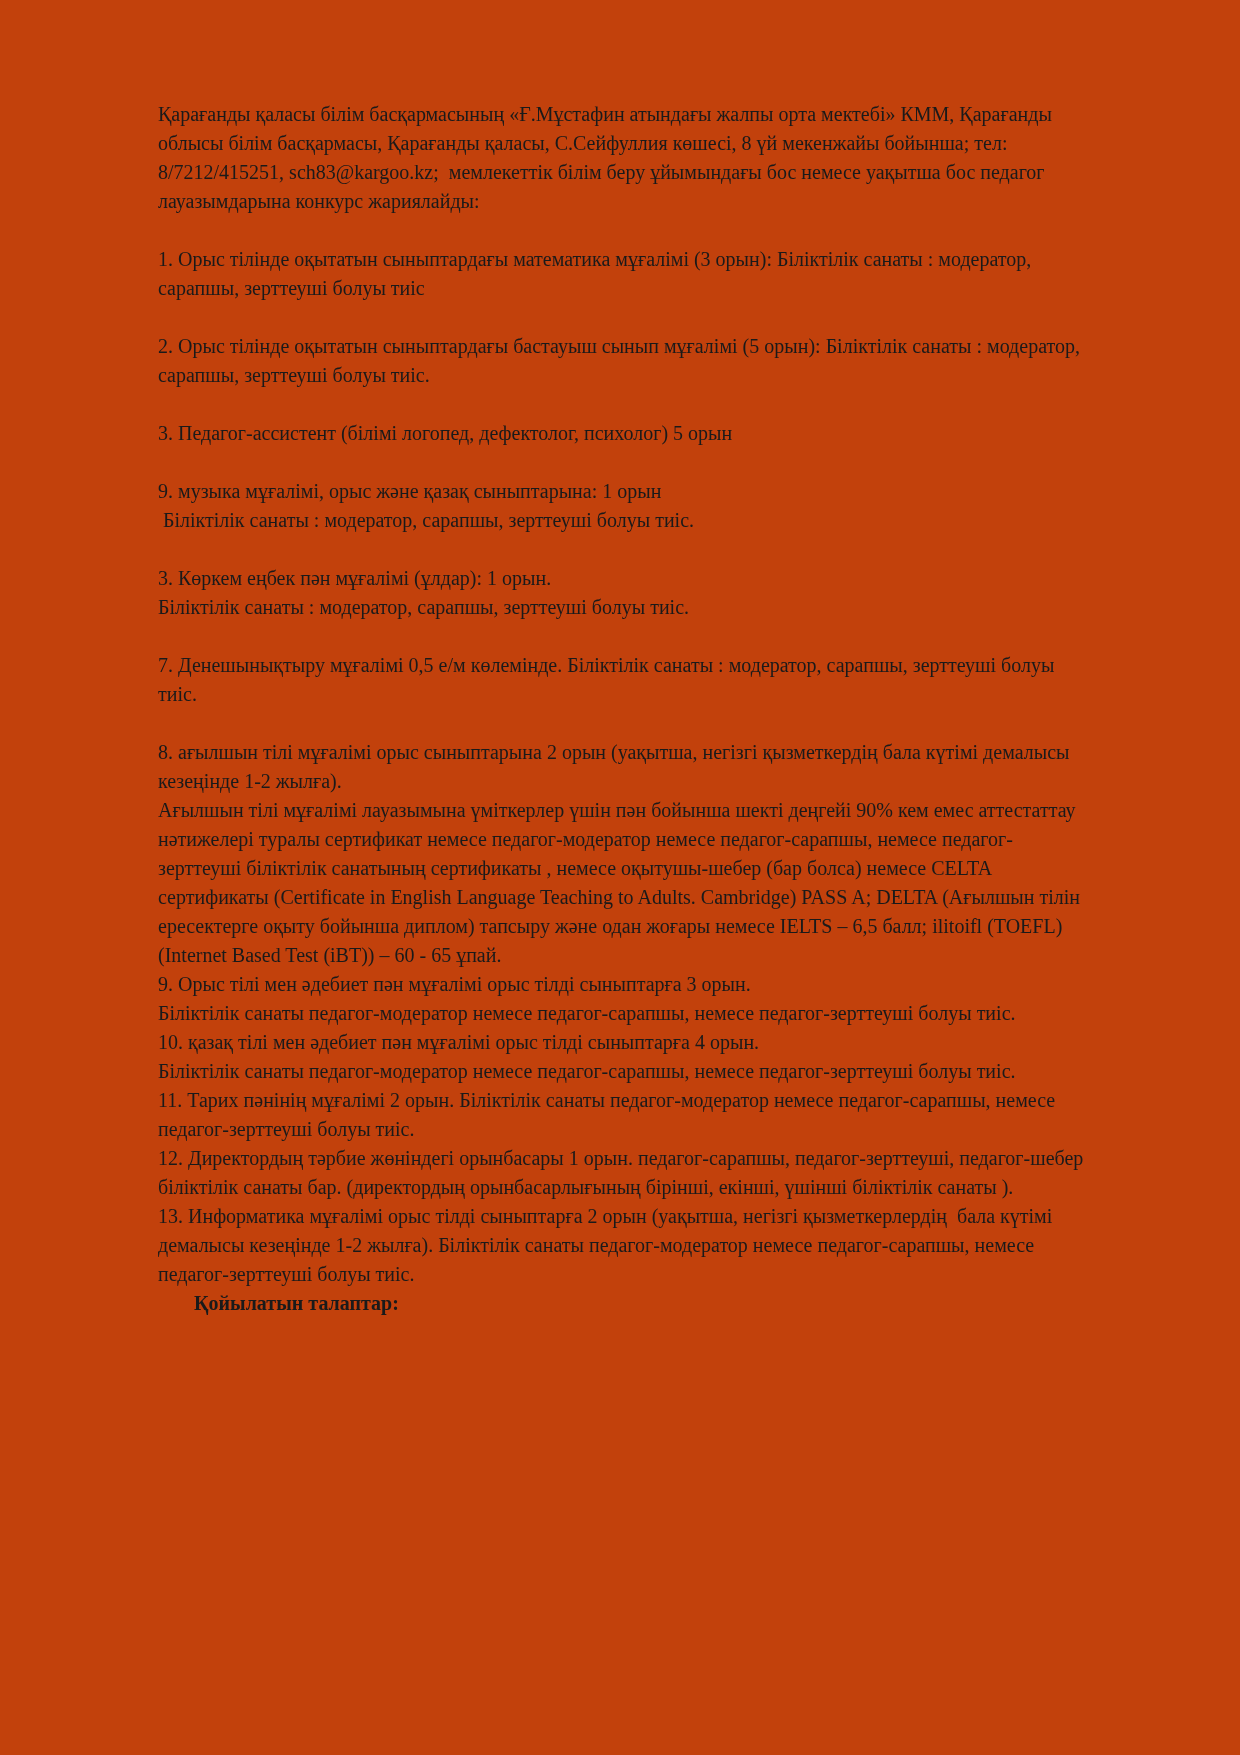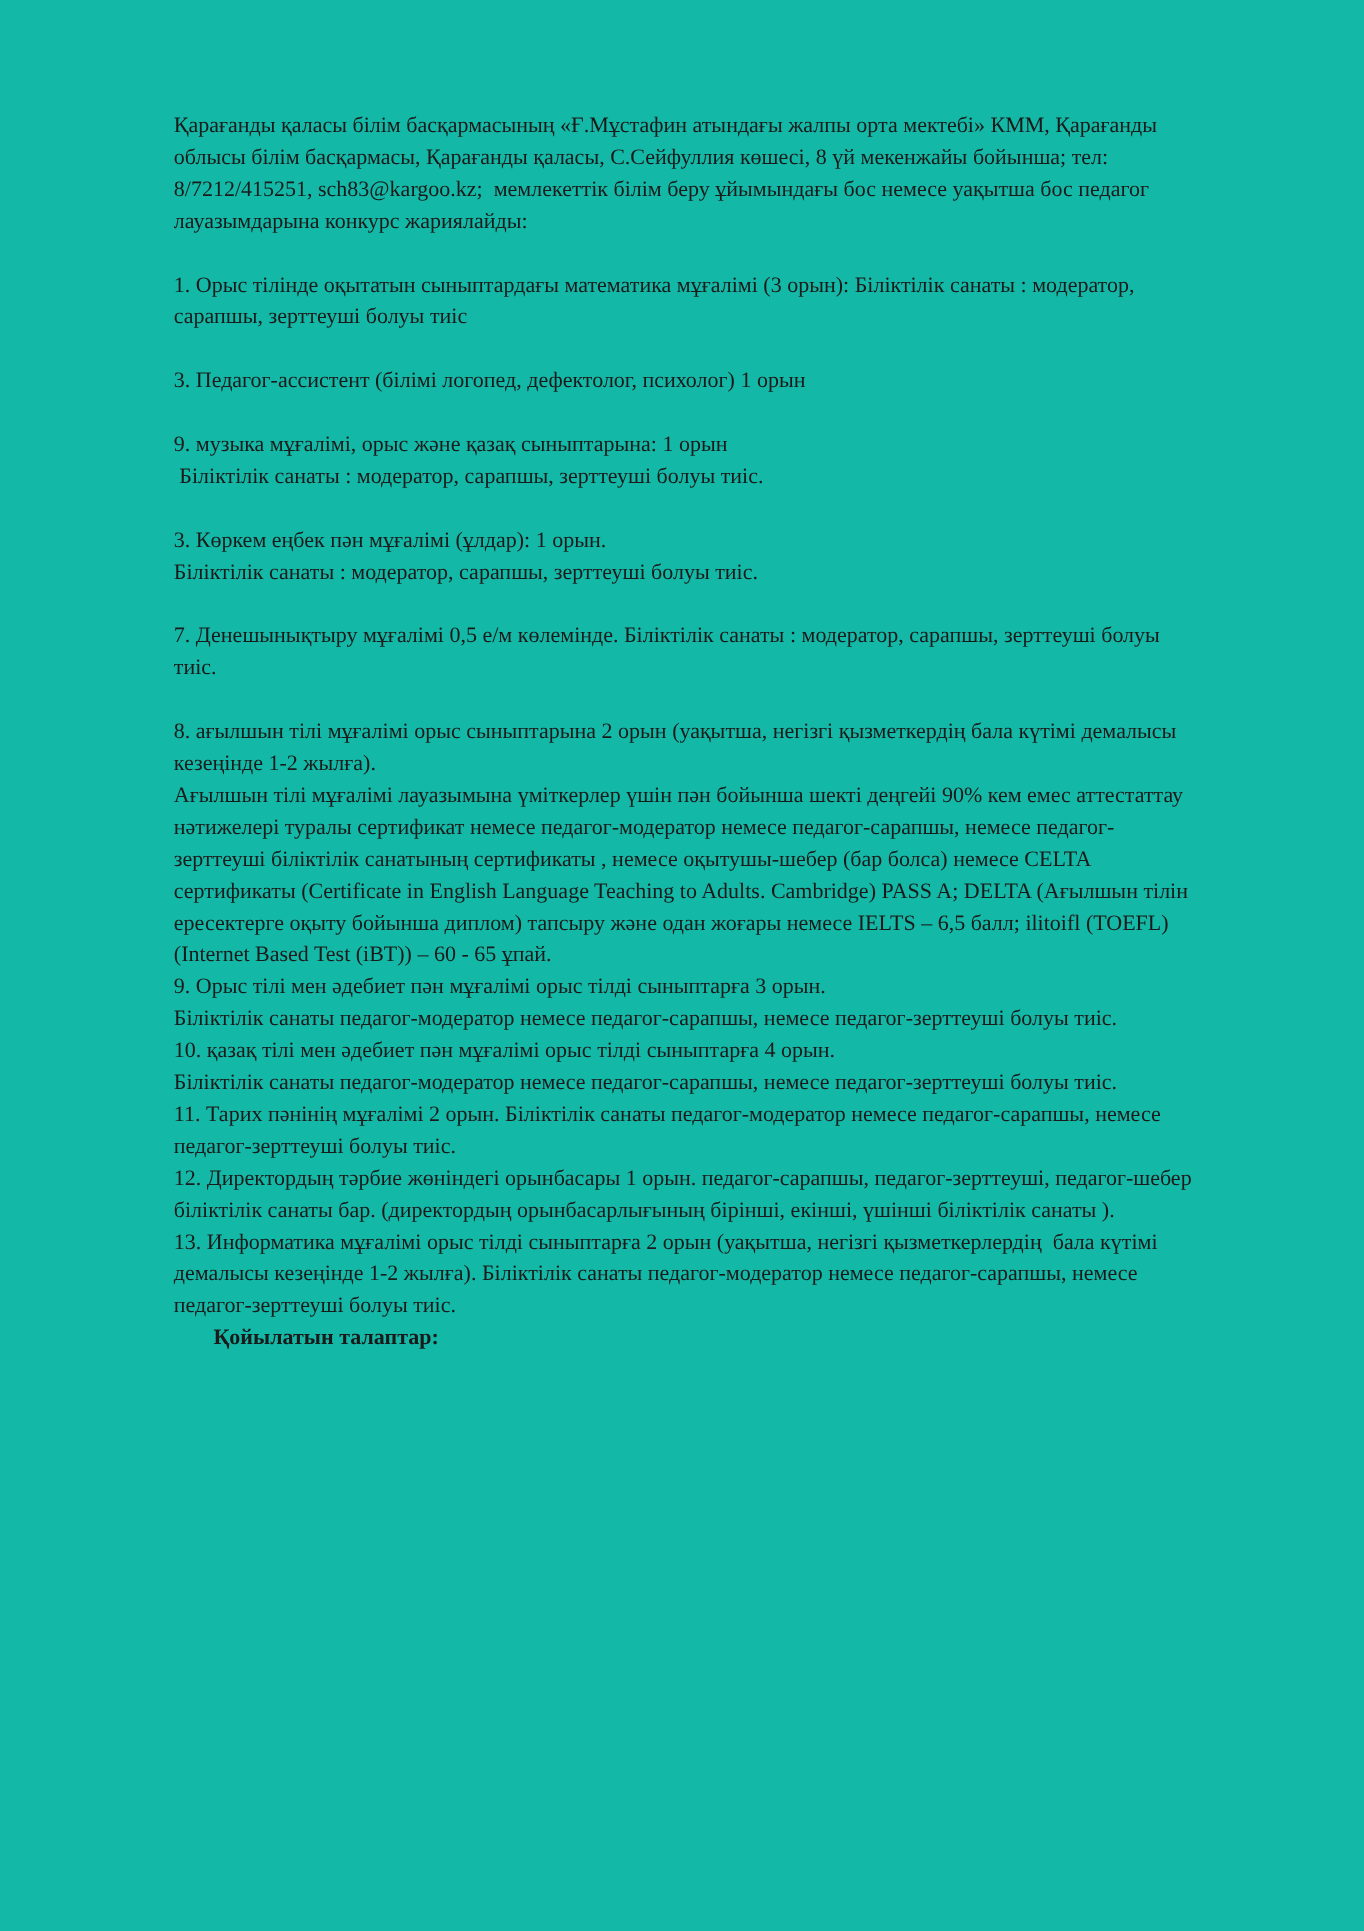--- a/index.html
+++ b/index.html
@@ -4,21 +4,21 @@
 <style>
   html, body {
     margin: 0;
     padding: 0;
     background: #ffffff;
   }
   .page {
     position: relative;
     width: 1240px;
     height: 1755px;
-    background: #14b8a6;
+    background: #c2410c;
     overflow: hidden;
   }
   .content {
     position: absolute;
     left: 158px;
     top: 100px;
     width: 932px;
     font-family: "Liberation Serif", "DejaVu Serif", serif;
     font-size: 20px;
     line-height: 29px;
@@ -36,21 +36,22 @@
     margin-left: 36px;
   }
 </style>
 </head>
 <body>
 
 <div class="page">
   <div class="content">
     <p class="para gap">Қарағанды қаласы білім басқармасының «Ғ.Мұстафин атындағы жалпы орта мектебі» КММ, Қарағанды облысы білім басқармасы, Қарағанды қаласы, С.Сейфуллия көшесі, 8 үй мекенжайы бойынша; тел: 8/7212/415251, sch83@kargoo.kz;  мемлекеттік білім беру ұйымындағы бос немесе уақытша бос педагог лауазымдарына конкурс жариялайды:</p>
     <p class="para gap">1. Орыс тілінде оқытатын сыныптардағы математика мұғалімі (3 орын): Біліктілік санаты : модератор, сарапшы, зерттеуші болуы тиіс</p>
-    <p class="para gap">3. Педагог-ассистент (білімі логопед, дефектолог, психолог) 1 орын</p>
+    <p class="para gap">2. Орыс тілінде оқытатын сыныптардағы бастауыш сынып мұғалімі (5 орын): Біліктілік санаты : модератор, сарапшы, зерттеуші болуы тиіс.</p>
+    <p class="para gap">3. Педагог-ассистент (білімі логопед, дефектолог, психолог) 5 орын</p>
     <p class="para gap">9. музыка мұғалімі, орыс және қазақ сыныптарына: 1 орын
  Біліктілік санаты : модератор, сарапшы, зерттеуші болуы тиіс.</p>
     <p class="para gap">3. Көркем еңбек пән мұғалімі (ұлдар): 1 орын.
 Біліктілік санаты : модератор, сарапшы, зерттеуші болуы тиіс.</p>
     <p class="para gap">7. Денешынықтыру мұғалімі 0,5 е/м көлемінде. Біліктілік санаты : модератор, сарапшы, зерттеуші болуы тиіс.</p>
     <p class="para">8. ағылшын тілі мұғалімі орыс сыныптарына 2 орын (уақытша, негізгі қызметкердің бала күтімі демалысы кезеңінде 1-2 жылға).
 Ағылшын тілі мұғалімі лауазымына үміткерлер үшін пән бойынша шекті деңгейі 90% кем емес аттестаттау нәтижелері туралы сертификат немесе педагог-модератор немесе педагог-сарапшы, немесе педагог-зерттеуші біліктілік санатының сертификаты , немесе оқытушы-шебер (бар болса) немесе CELTA сертификаты (Certificate in English Language Teaching to Adults. Cambridge) PASS A; DELTA (Ағылшын тілін ересектерге оқыту бойынша диплом) тапсыру және одан жоғары немесе IELTS – 6,5 балл; ilitoifl (TOEFL) (Internet Based Test (iBT)) – 60 - 65 ұпай.</p>
     <p class="para">9. Орыс тілі мен әдебиет пән мұғалімі орыс тілді сыныптарға 3 орын.
 Біліктілік санаты педагог-модератор немесе педагог-сарапшы, немесе педагог-зерттеуші болуы тиіс.</p>
     <p class="para">10. қазақ тілі мен әдебиет пән мұғалімі орыс тілді сыныптарға 4 орын.

